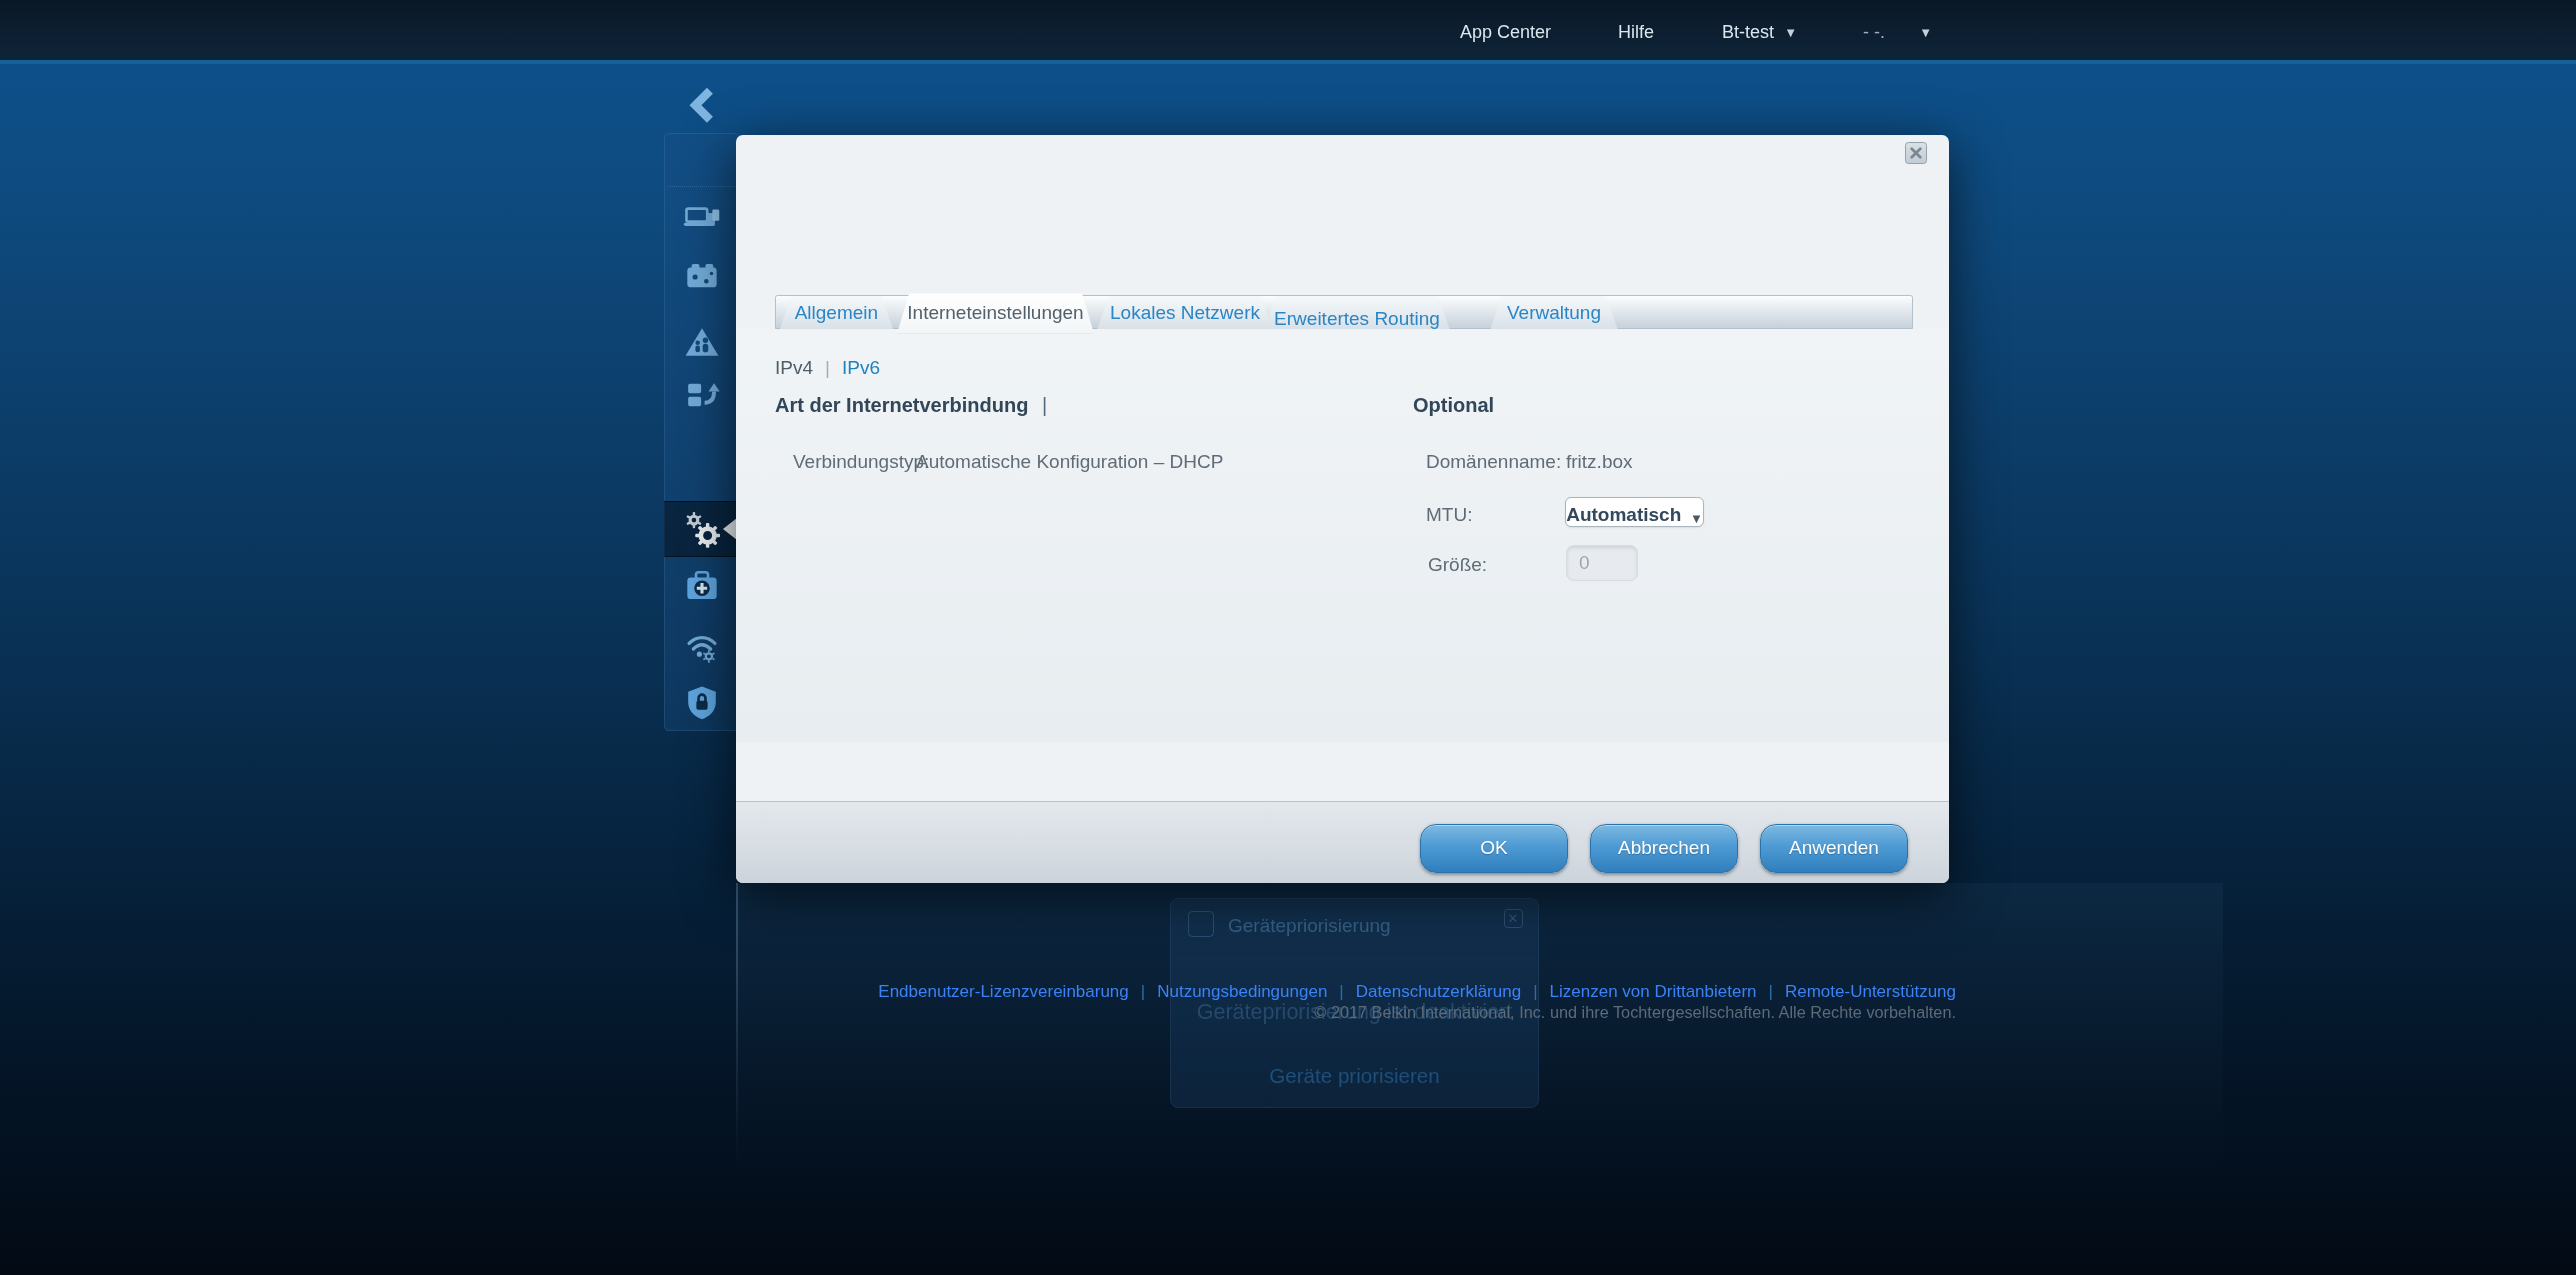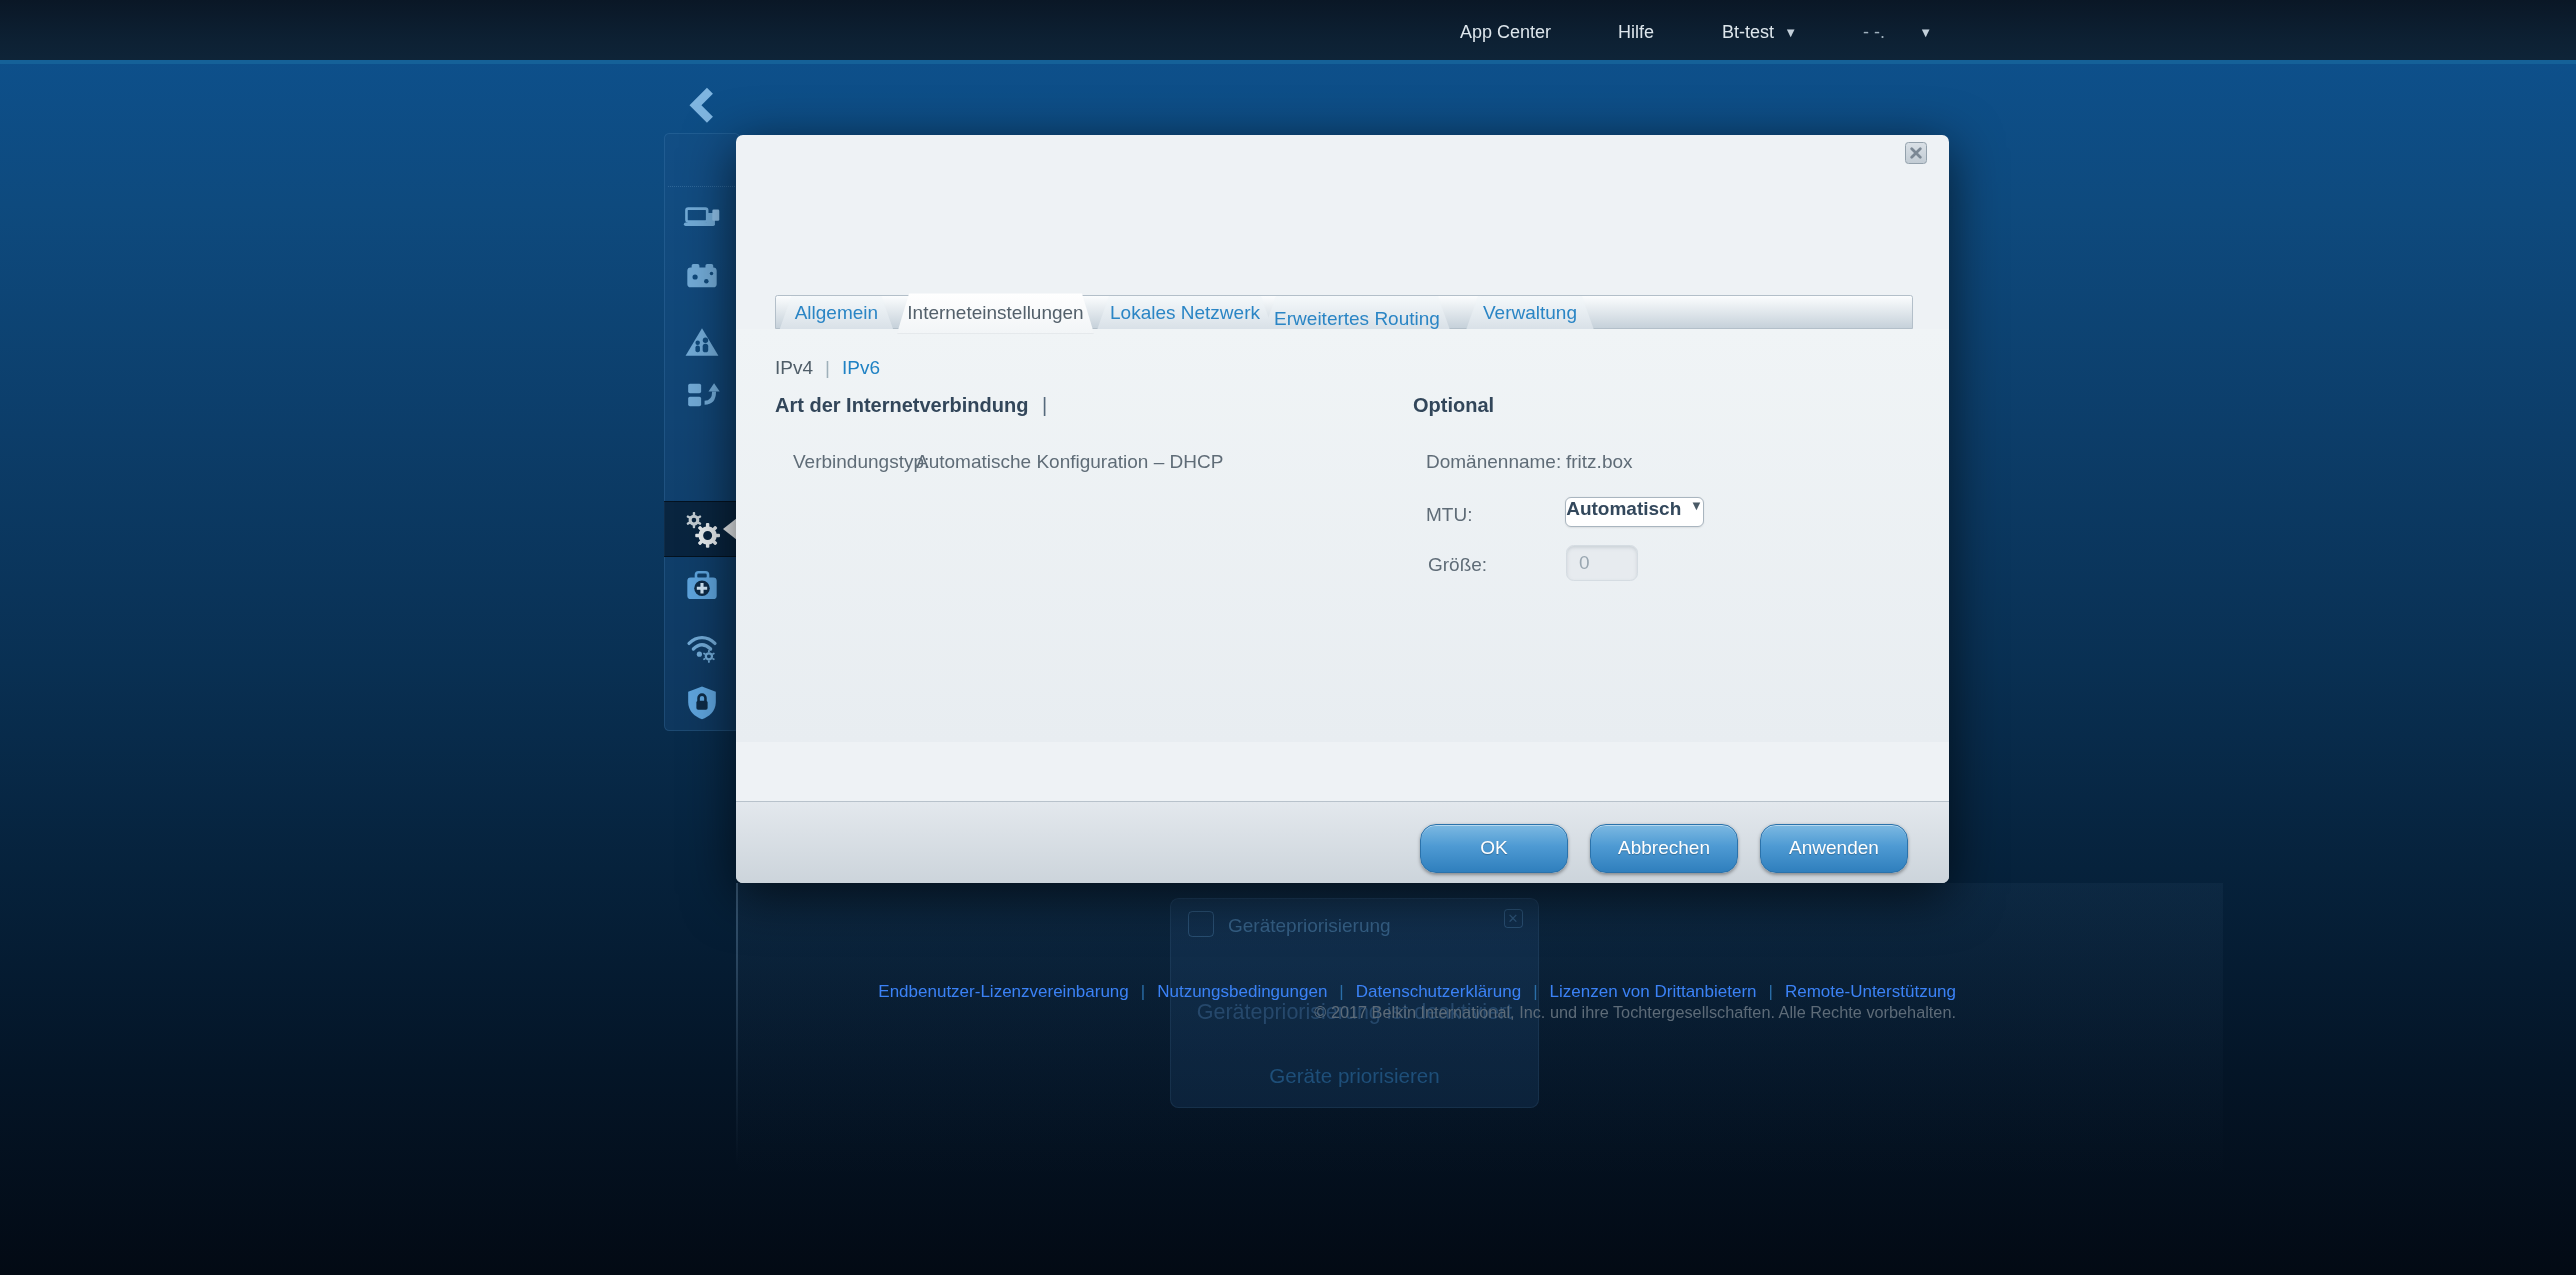--- a/index.html
+++ b/index.html
@@ -80,21 +80,21 @@
   .ip-row{position:absolute;left:39px;top:27.5px;font-size:19px;display:flex;gap:12px;align-items:center;}
   .ip-current{color:#4f5d68;cursor:pointer;}
   .ip-div{color:#9fb0ba;}
   .ip-link{color:#1f82c4;cursor:pointer;}
   .sec-head{position:absolute;font-size:20px;font-weight:bold;color:#32465a;display:flex;gap:13.7px;}
   .sec-head .hd-div{font-weight:400;color:#55697c;}
   .form-label{position:absolute;font-size:19px;color:#5f6c77;}
   .form-value{position:absolute;font-size:19px;color:#5f6c77;}
   .mtu-select{position:absolute;left:829px;top:168px;width:139px;height:30px;cursor:pointer;
     background:#fff;border:1.7px solid #a9b5bf;border-radius:6px;
-    display:flex;align-items:flex-start;justify-content:center;gap:8.6px;
+    display:flex;align-items:flex-end;justify-content:center;gap:8.6px;
     font-size:19px;font-weight:bold;color:#33485c;box-shadow:0 0.9px 1.7px rgba(0,0,0,0.08);}
   .mtu-select .arrow{font-size:13px;font-weight:400;color:#4a5a66;}
   .size-input{position:absolute;left:830px;top:216px;width:72px;height:36px;
     background:#e7ebef;border:0.9px solid #d5dce2;border-radius:7.7px;
     box-shadow:inset 0 1.7px 3.4px rgba(120,135,148,0.25);
     font-family:"Liberation Sans",sans-serif;font-size:19px;color:#9aa7b1;padding-left:12px;}
   
   .dlg-footer{position:absolute;left:0;bottom:0;width:100%;height:82px;border-radius:0 0 6.9px 6.9px;
     background:linear-gradient(180deg,#e3e8ed,#ccd4db);border-top:0.9px solid #b8c2cb;}
   .btn{position:absolute;top:21.5px;width:148px;height:49px;border:0.9px solid #2a72ab;border-radius:16px;cursor:pointer;
@@ -262,21 +262,21 @@
     </div>
     <div class="tab active" style="left:121px;width:197px;">
       <span>Interneteinstellungen</span>
     </div>
     <div class="tab" style="left:321px;width:176px;">
       <span>Lokales Netzwerk</span>
     </div>
     <div class="tab" style="left:488px;width:186px;align-items:flex-end;">
       <span>Erweitertes Routing</span>
     </div>
-    <div class="tab" style="left:690px;width:128px;">
+    <div class="tab" style="left:714px;width:128px;">
       <span>Verwaltung</span>
     </div>
   </div>
 
   <div class="dlg-content">
     <div class="ip-row">
       <span class="ip-current">IPv4</span>
       <span class="ip-div">|</span>
       <span class="ip-link">IPv6</span>
     </div>

